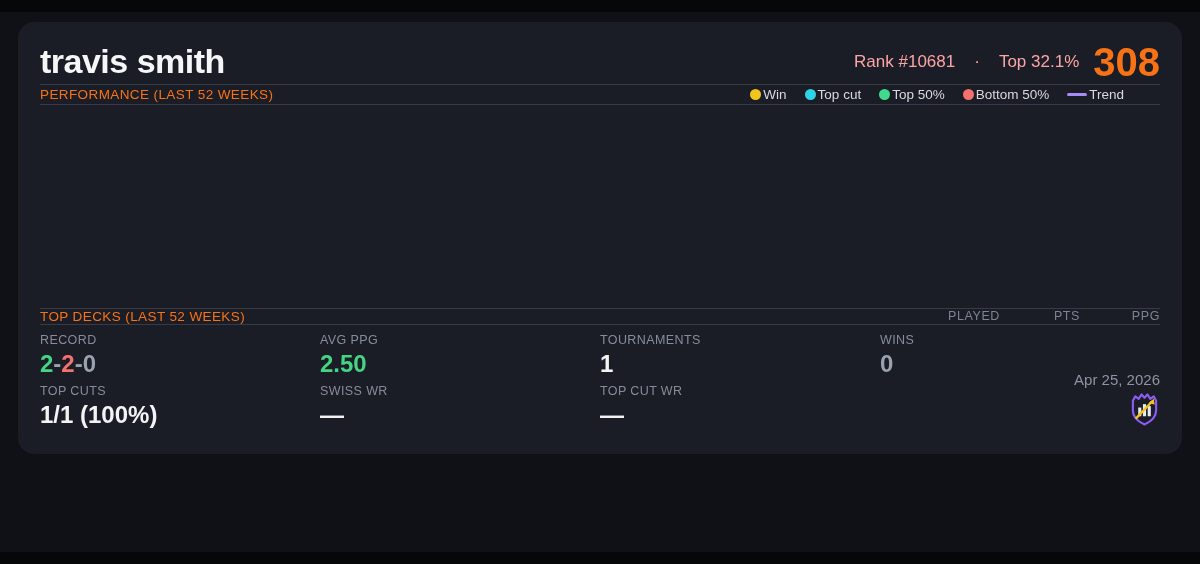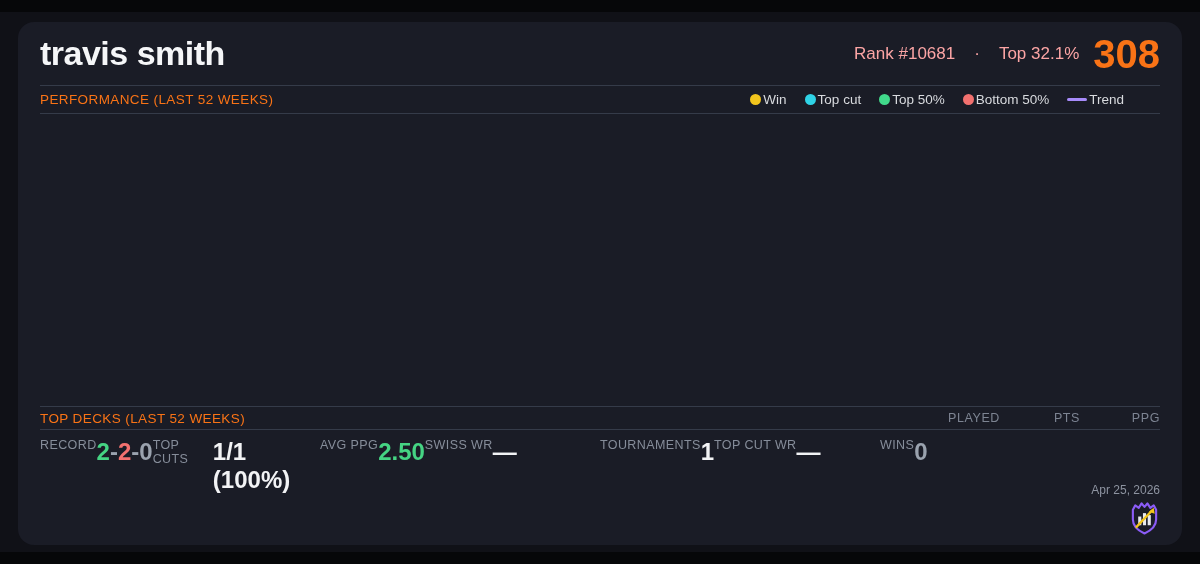--- a/index.html
+++ b/index.html
@@ -9,24 +9,24 @@
     background:#101117;
     font-family:"Liberation Sans","DejaVu Sans",sans-serif;
     overflow:hidden;
   }
   .strip { position:absolute; left:0; width:1200px; height:12px; background:#060709; }
   .strip.top { top:0; }
   .strip.bottom { bottom:0; }
 
   .card {
     position:absolute; left:18px; top:22px;
-    width:1164px; height:523px;
+    width:1164px; height:432px;
     background:#1a1c26;
     border-radius:16px;
-    padding:0 22px;
+    padding:18px 22px;
     display:flex; flex-direction:column;
   }
 
   
   .card-header {
     height:64px;
     display:flex; align-items:center; justify-content:space-between;
     border-bottom:1px solid #353b49;
   }
   .player-name {
@@ -59,26 +59,26 @@
   }
   .decks-cols { display:flex; }
   .decks-col { width:80px; text-align:right; font-size:12.5px; color:#7d8492; letter-spacing:0.6px; }
 
   
   .stats-section { flex:1; position:relative; padding-top:8px; }
   .stats-grid {
     display:grid;
     grid-template-columns:280px 280px 280px 280px;
   }
-  .stat-cell { display:flex; }
+  .stat-cell { display:flex; flex-direction:column; }
   .stat-label { font-size:12.5px; color:#868d9a; letter-spacing:0.4px; margin-bottom:3px; }
   .stat-value { font-size:24px; font-weight:700; color:#f2f3f5; margin-bottom:7px; line-height:1.15; }
 
   .footer-block { position:absolute; right:0; bottom:6px; text-align:right; }
-  .date-text { font-size:12px; color:#8d93a0; margin-bottom:3px; }
+  .date-text { font-size:15px; color:#8d93a0; margin-bottom:3px; }
   .brand-row { display:flex; align-items:center; justify-content:flex-end; gap:8px; }
   .brand-text { font-size:23px; font-weight:700; color:#878d99; letter-spacing:-0.3px; }
 </style>
 </head>
 <body>
 
 <div class="strip top"></div>
 <div class="strip bottom"></div>
 
 <div class="card">

